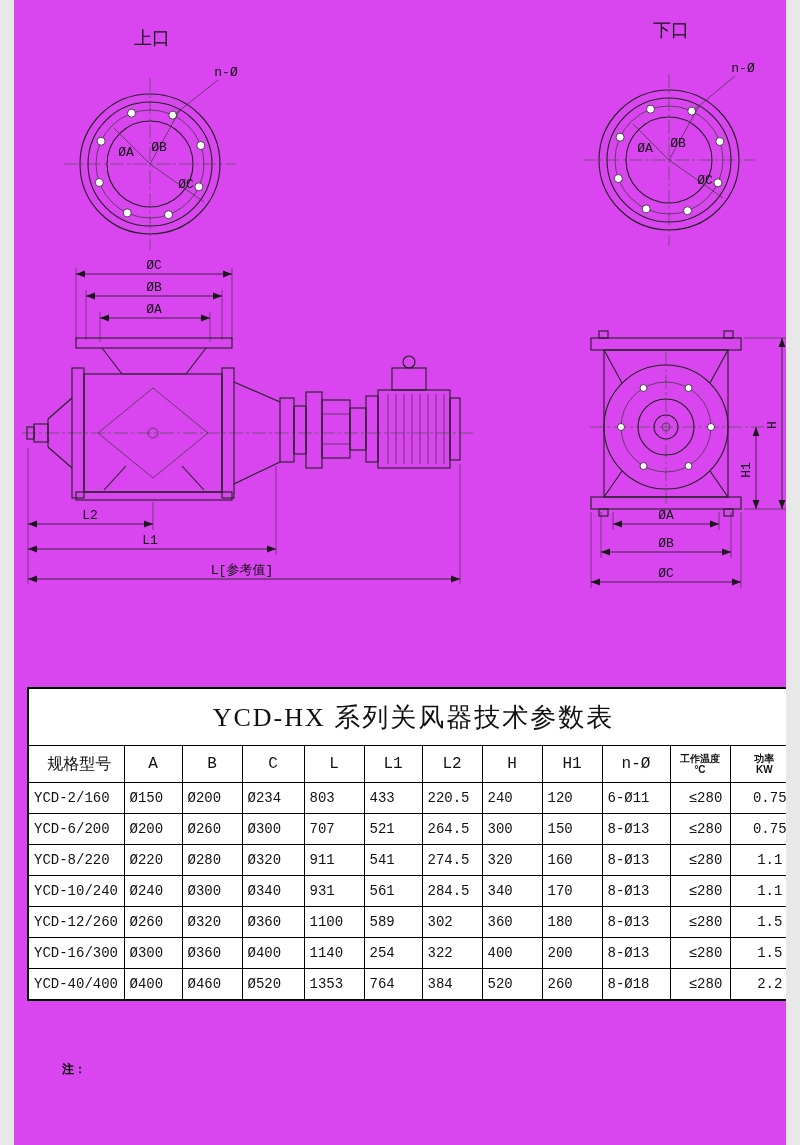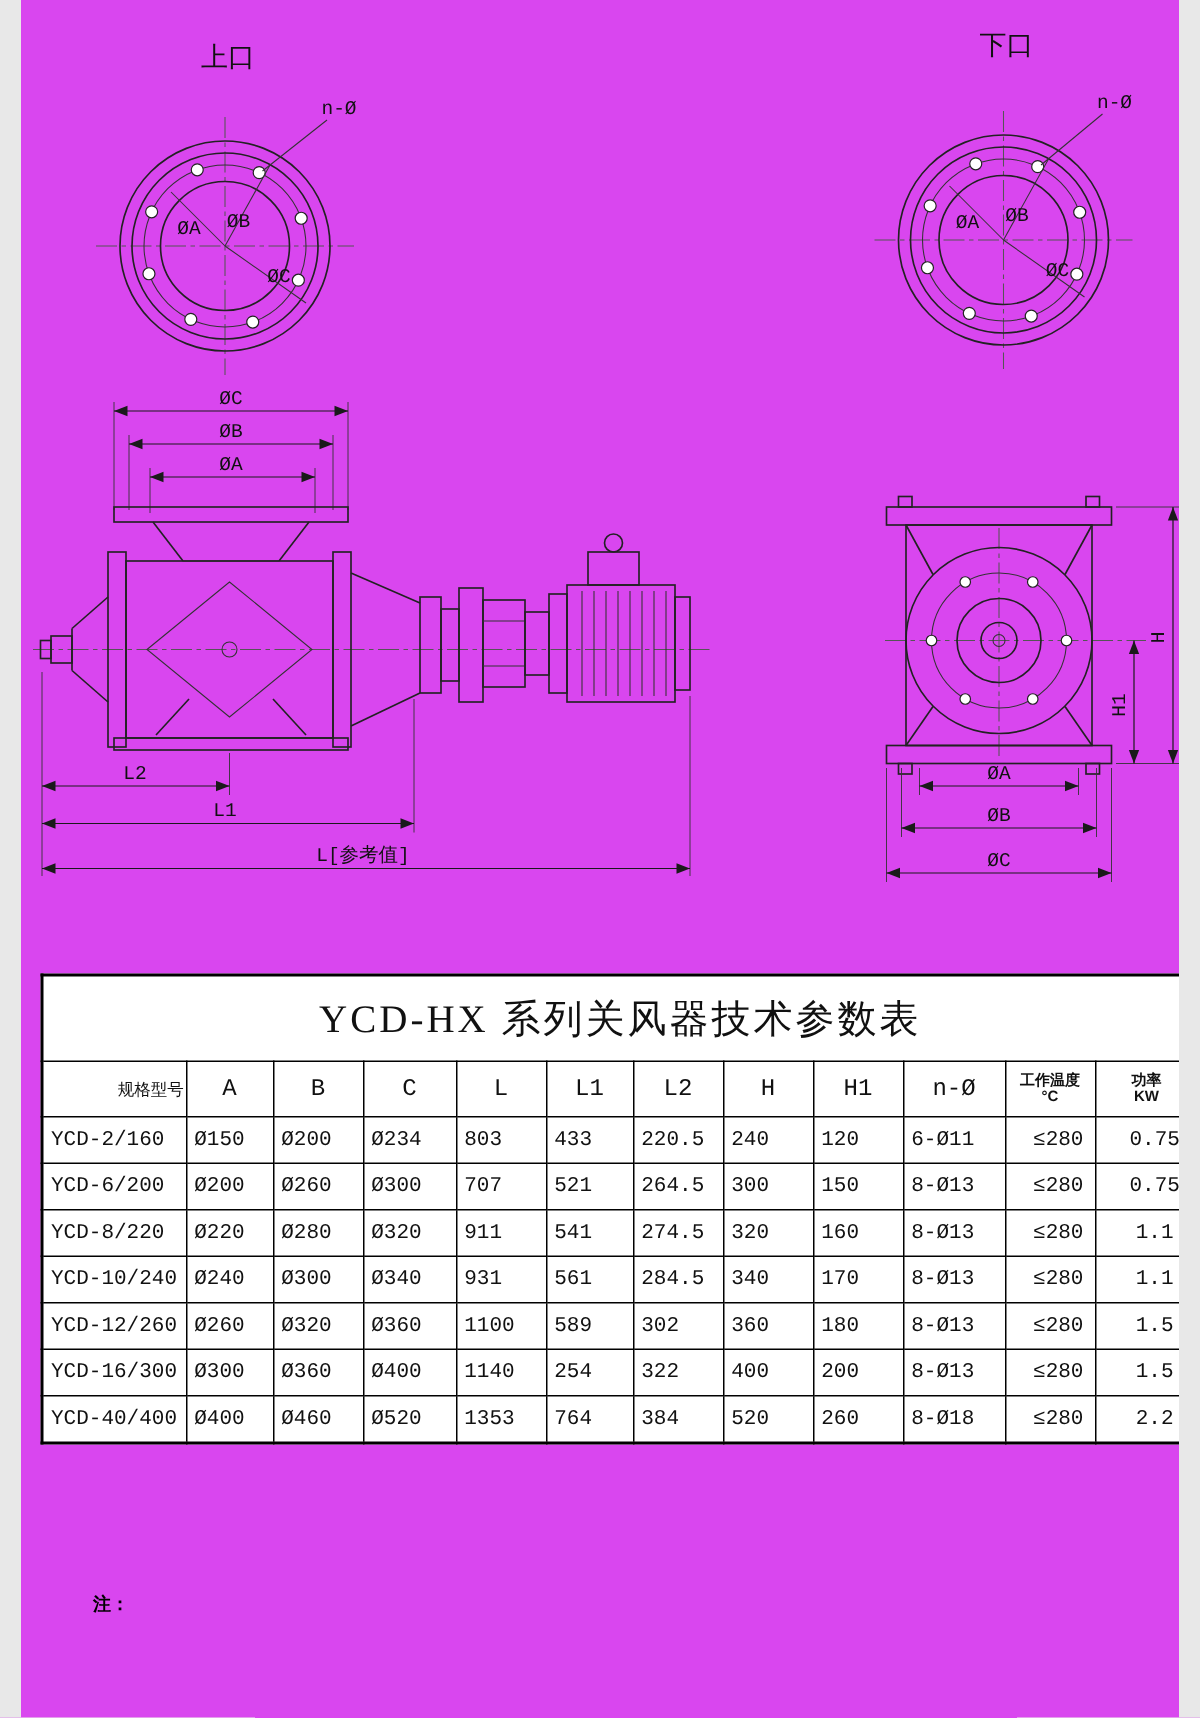--- a/index.html
+++ b/index.html
@@ -12,30 +12,30 @@
   .drawing{position:absolute;top:0;left:0;}
   .ln{fill:none;stroke:#222;stroke-width:1.1;}
   .thin{fill:none;stroke:#333;stroke-width:.7;}
   .hole{fill:#fff;stroke:#222;stroke-width:.8;}
   .ext{stroke:#333;stroke-width:.6;fill:none;}
   .dim{stroke:#1a1a1a;stroke-width:.8;fill:none;marker-start:url(#ah);marker-end:url(#ah);}
   .cl{stroke:#555;stroke-width:.7;fill:none;stroke-dasharray:14 3 3 3;}
   .dim-t{font-family:"Liberation Mono","DejaVu Sans",monospace;font-size:13px;fill:#111;}
   .cjk-t{font-family:"Liberation Sans","DejaVu Sans",sans-serif;font-size:18px;fill:#111;}
   
-  .table-wrap{position:absolute;top:649px;left:13px;}
+  .table-wrap{position:absolute;top:687px;left:13px;}
   table.spec{border-collapse:collapse;table-layout:fixed;width:773px;border:2px solid #000;background:#fff;}
   table.spec th,table.spec td{border:1px solid #000;overflow:hidden;white-space:nowrap;}
   th.title-cell{
     height:54px;font-size:26px;font-weight:normal;letter-spacing:2px;
     font-family:"Liberation Serif","DejaVu Serif",serif;text-align:center;
   }
   tr.head-row th{height:34px;font-weight:normal;text-align:center;
     font-family:"Liberation Mono","DejaVu Sans",monospace;font-size:16px;}
-  tr.head-row th.model-h{font-family:"Liberation Sans",sans-serif;font-size:11px;text-align:right;padding-left:7px;}
+  tr.head-row th.model-h{font-family:"Liberation Sans",sans-serif;font-size:16px;text-align:center;padding-left:7px;}
   tr.head-row th.small-h{font-family:"Liberation Sans",sans-serif;font-size:10px;line-height:1.15;font-weight:bold;}
   tr.data-row td{
     height:28px;font-family:"Liberation Mono","DejaVu Sans",monospace;
     font-size:14px;text-align:left;padding-left:5px;
   }
   tr.data-row td.c{text-align:center;padding-left:12px;}
   
   .notes{position:absolute;top:1060px;left:48px;display:flex;
     font-size:12px;font-weight:bold;line-height:1.6;color:#000;}
   .notes-label{flex:0 0 auto;}

